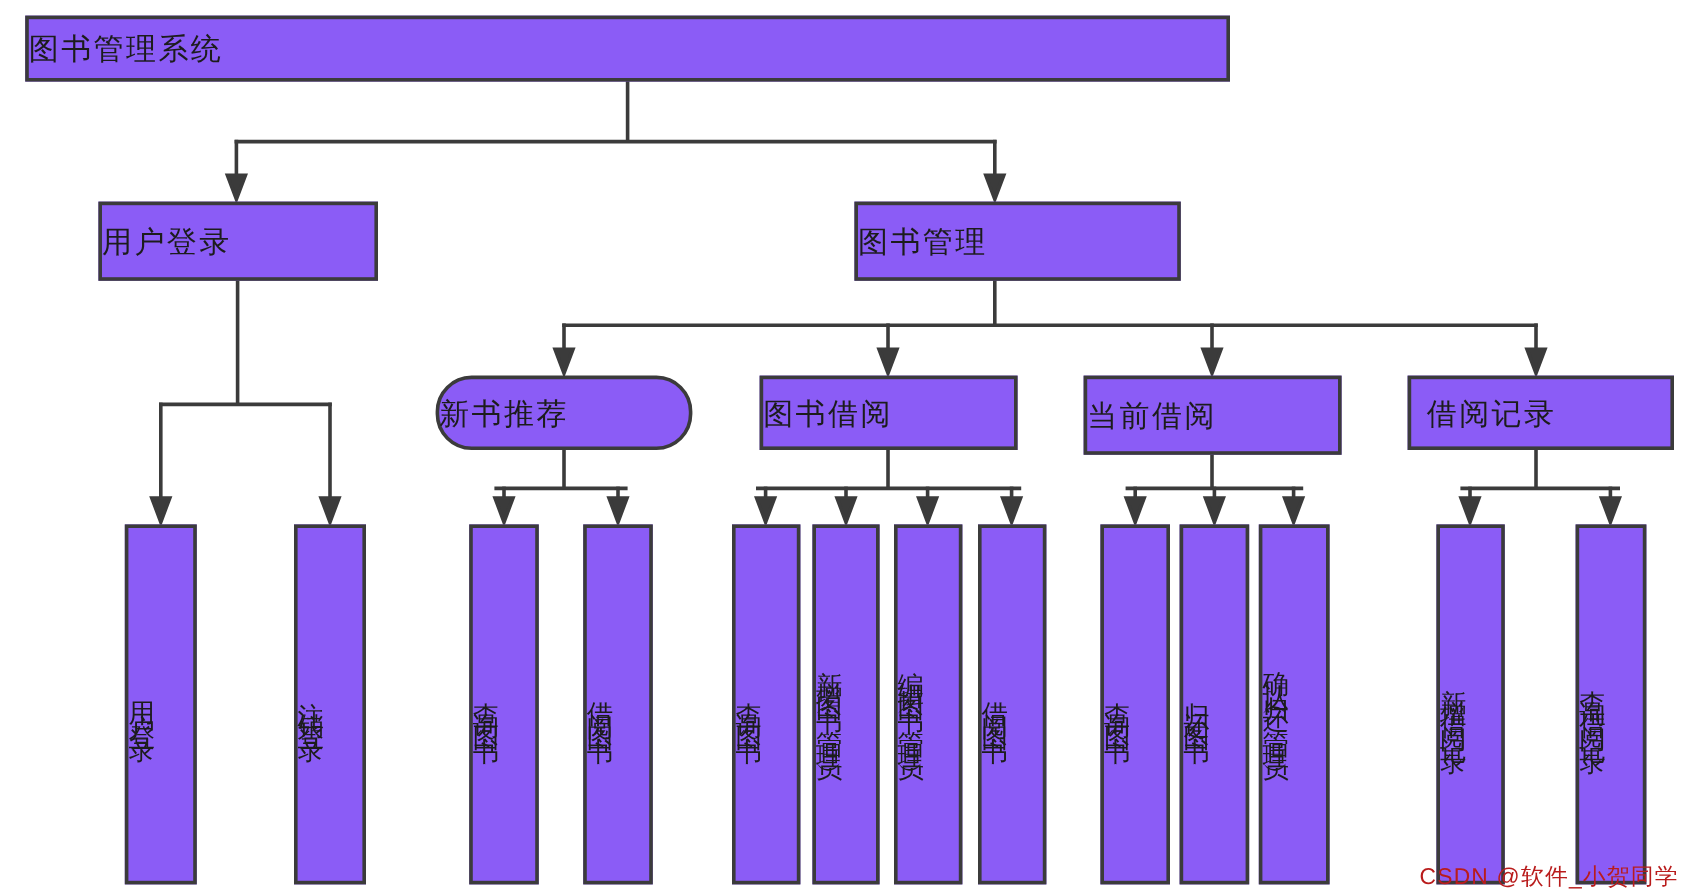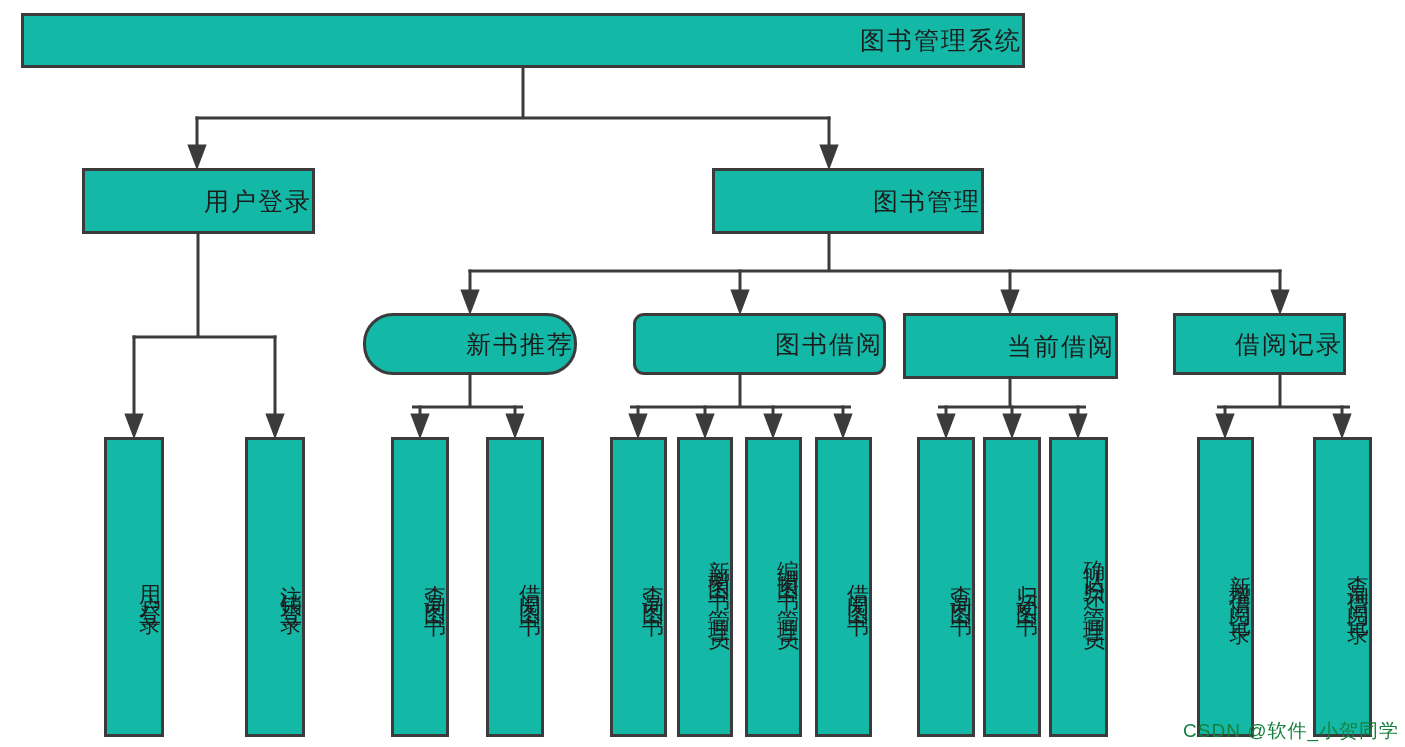--- a/index.html
+++ b/index.html
@@ -7,44 +7,44 @@
     position:relative;
     width:1405px;height:747px;
     background:#ffffff;
     font-family:"Liberation Sans","DejaVu Sans",sans-serif;
     overflow:hidden;
   }
   .connectors{position:absolute;left:0;top:0;width:1405px;height:747px;pointer-events:none;}
   .node{
     position:absolute;
     box-sizing:border-box;
-    background:#14b8a6;
+    background:#8b5cf6;
     border:3px solid #3b3b3b;
-    display:flex;align-items:center;justify-content:flex-end;
+    display:flex;align-items:center;justify-content:flex-start;
     color:#1c1c1c;
   }
   .hlabel{
     font-size:25px;
     letter-spacing:2px;
     white-space:nowrap;
     color:#1c1c1c;
   }
   .vbox span{
     writing-mode:vertical-rl;
     text-orientation:mixed;
     font-size:22px;
     letter-spacing:10px;
     color:#1c1c1c;
     line-height:1;
   }
   .watermark{
     position:absolute;
     right:6px;bottom:3px;
     font-size:19px;
-    color:#15803d;
+    color:#b91c1c;
     letter-spacing:1px;
     white-space:nowrap;
     z-index:5;
   }
 </style>
 </head>
 <body>
 
 <div class="canvas">
 
@@ -119,27 +119,27 @@
   <div class="node" style="left:82px;top:168px;width:233px;height:66px;">
     <span class="hlabel">用户登录</span>
   </div>
   <div class="node" style="left:712px;top:168px;width:272px;height:66px;">
     <span class="hlabel">图书管理</span>
   </div>
 
   <div class="node" style="left:363px;top:313px;width:214px;height:62px;border-radius:30px;">
     <span class="hlabel">新书推荐</span>
   </div>
-  <div class="node" style="left:633px;top:313px;width:253px;height:62px;border-radius:11px;">
+  <div class="node" style="left:633px;top:313px;width:215px;height:62px;">
     <span class="hlabel">图书借阅</span>
   </div>
   <div class="node" style="left:903px;top:313px;width:215px;height:66px;">
     <span class="hlabel">当前借阅</span>
   </div>
-  <div class="node" style="left:1173px;top:313px;width:173px;height:62px;">
+  <div class="node" style="left:1173px;top:313px;width:222px;height:62px;padding-left:13px;">
     <span class="hlabel">借阅记录</span>
   </div>
 
   <div class="node vbox" style="left:104px;top:437px;width:60px;height:300px;">
     <span>用户登录</span>
   </div>
   <div class="node vbox" style="left:245px;top:437px;width:60px;height:300px;">
     <span>注销登录</span>
   </div>
 

